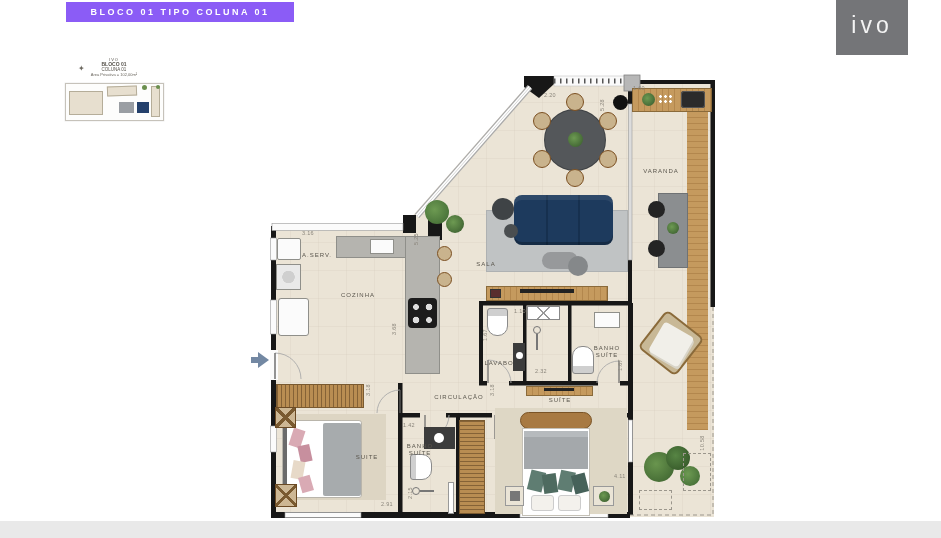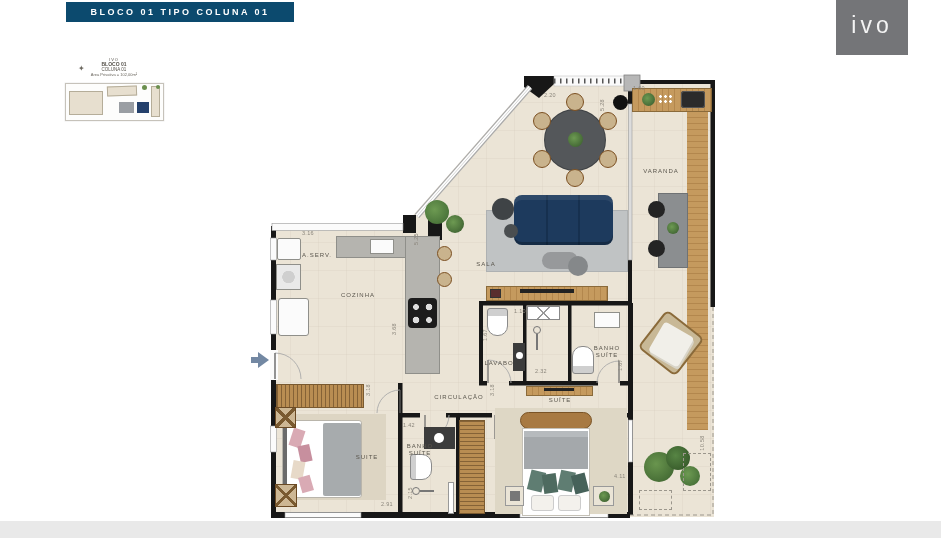--- a/index.html
+++ b/index.html
@@ -3,21 +3,21 @@
 <meta charset="utf-8">
 <style>
   html,body{margin:0;padding:0}
   body{width:941px;height:538px;background:#ffffff;overflow:hidden;position:relative;
        font-family:"Liberation Sans",sans-serif;}
   .abs{position:absolute;box-sizing:border-box}
   .f{position:absolute;box-sizing:border-box}
   .circle{border-radius:50%}
 
   
-  #title-bar{left:66px;top:2px;width:228px;height:20px;background:#0c4a6e;color:#fff;
+  #title-bar{left:66px;top:2px;width:228px;height:20px;background:#8b5cf6;color:#fff;
     font-size:9px;font-weight:bold;letter-spacing:2.5px;text-align:center;line-height:20px}
   #logo-box{left:836px;top:0;width:72px;height:55px;background:#747578;color:#f4f4f4;
     font-size:23px;letter-spacing:4px;text-align:center;line-height:50px}
 
   
   #thumb{left:64px;top:57px;width:100px;height:63px;cursor:pointer}
   .thumb-head{position:absolute;left:0;top:0;width:100%;text-align:center;color:#55514a}
   .thumb-head .t1{font-size:4px;letter-spacing:1px;display:block}
   .thumb-head .t2{font-size:5px;font-weight:bold;display:block;line-height:5px}
   .thumb-head .t3{font-size:4.5px;display:block;line-height:5px}

